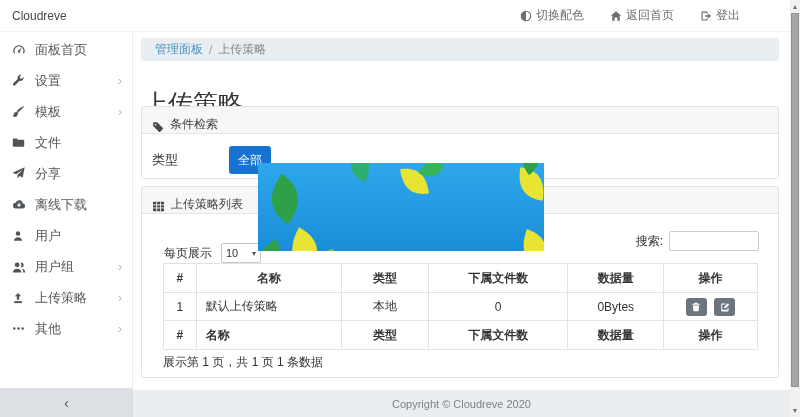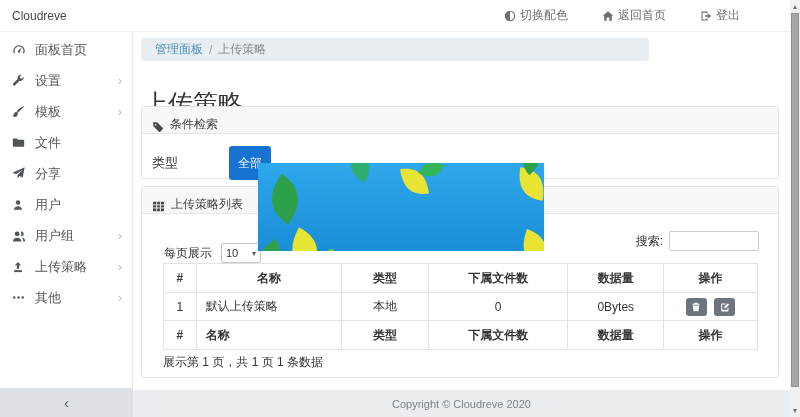--- a/index.html
+++ b/index.html
@@ -9,53 +9,53 @@
     background:#fff; color:#333;
     font-family:"Liberation Sans","DejaVu Sans",sans-serif;
   }
   svg { display:block; }
 
   
   .topbar { position:absolute; left:0; top:0; width:790px; height:32px; background:#fff;
     border-bottom:1px solid #f1f1f1; display:flex; align-items:center; justify-content:space-between;
     padding:0 50px 0 12px; z-index:10; }
   .logo { font-size:12px; color:#474747; cursor:pointer; }
-  .top-links { display:flex; gap:34px; }
+  .top-links { display:flex; gap:26px; }
   .top-links .tlink { display:flex; align-items:center; gap:4px; font-size:12px; color:#6a7075;
     text-decoration:none; cursor:pointer; }
 
   
   .sidebar { position:absolute; left:0; top:32px; width:133px; height:356px; background:#fff;
     border-right:1px solid #ececec; padding-top:2px; z-index:5; }
   .side-item { height:31px; display:flex; align-items:center; padding:0 10px 0 12px;
     font-size:13px; color:#54585c; cursor:pointer; position:relative; }
   .side-item .sic { width:15px; margin-right:8px; color:#505559; display:flex; flex:none; }
   .side-item .chev { position:absolute; right:10px; color:#b8bcc0; font-size:12px; line-height:1; }
   .collapse-bar { position:absolute; left:0; top:388px; width:133px; height:29px; background:#dde1e5;
     display:flex; align-items:center; justify-content:center; color:#565b60; font-size:15px;
     cursor:pointer; z-index:5; }
 
   
   .main { position:absolute; left:134px; top:32px; width:656px; height:356px; background:#fff; }
-  .breadcrumb { position:absolute; left:7px; top:6px; width:508px; height:23px; background:#e9eef2;
+  .breadcrumb { position:absolute; left:7px; top:6px; width:638px; height:23px; background:#e9eef2;
     border-radius:3px; display:flex; align-items:center; padding-left:14px; font-size:12px; color:#81878c; }
   .breadcrumb .bc-link { color:#4a8fbb; text-decoration:none; cursor:pointer; margin-right:6px; }
   .breadcrumb .sep { margin-right:6px; color:#9aa0a5; }
   .page-title { position:absolute; left:9px; top:38px; font-size:25px; font-weight:400; color:#333; }
 
   .card { position:absolute; left:7px; width:638px; background:#fff; border:1px solid #e3e3e3; border-radius:3px; }
   .card-header { height:27px; background:#f7f7f7; border-bottom:1px solid #e6e6e6; border-radius:3px 3px 0 0;
     display:flex; align-items:flex-end; gap:6px; padding-left:10px; font-size:12px; color:#3f4347; }
   .card-header .cic { color:#46494c; display:flex; }
   #card-filter { top:74px; height:73px; }
   #card-list   { top:154px; height:192px; }
 
   .filter-body { display:flex; align-items:center; padding:12px 10px 0 10px; font-size:13px; color:#333; }
   .filter-body .flabel { width:77px; }
-  .btn-primary { background:#1673d1; color:#fff; border:none; border-radius:3px; height:34px;
+  .btn-primary { background:#1673d1; color:#fff; border:none; border-radius:3px; height:28px;
     padding:0 9px; font-size:12px; cursor:pointer; }
 
   .perpage { position:absolute; left:22px; top:56px; display:flex; align-items:center; gap:9px;
     font-size:12px; color:#333; }
   .select { width:40px; height:20px; border:1px solid #c7c7c7; border-radius:2px; background:#fff;
     display:flex; align-items:center; justify-content:space-between; padding:0 4px; font-size:11px;
     color:#333; cursor:pointer; }
   .select .caret { font-size:8px; color:#555; }
   .searchbox { position:absolute; right:19px; top:44px; display:flex; align-items:center; gap:6px;
     font-size:12px; color:#333; }
@@ -161,20 +161,29 @@
       </span>
     <span>文件</span>
   </div>
   <div class="side-item">
     <span class="sic">
         <svg width="13" height="13" viewBox="0 0 16 16" fill="currentColor">
           <path d="M15.6.4L.6 7.1l4.4 1.9 8.2-5.5-6.5 6.4.2 4.4 2.3-3.2 4 1.9z"></path>
         </svg>
       </span>
     <span>分享</span>
+  </div>
+  <div class="side-item">
+    <span class="sic">
+        <svg width="14" height="14" viewBox="0 0 16 16" fill="currentColor">
+          <path d="M12.3 6.2a4.1 4.1 0 0 0-8-.8A3.3 3.3 0 0 0 4.6 12h7.2a2.9 2.9 0 0 0 .5-5.8z"></path>
+          <path d="M8 5.8v3.4M6.5 7.9L8 9.4l1.5-1.5" stroke="#fff" stroke-width="1.2" fill="none" stroke-linecap="round"></path>
+        </svg>
+      </span>
+    <span>离线下载</span>
   </div>
   <div class="side-item">
     <span class="sic">
         <svg width="12" height="12" viewBox="0 0 16 16" fill="currentColor">
           <path d="M8 7.8a3 3 0 1 0 0-6 3 3 0 0 0 0 6z"></path>
           <path d="M2.6 14.2c.2-2.9 2.5-4.7 5.4-4.7s5.2 1.8 5.4 4.7z"></path>
         </svg>
       </span>
     <span>用户</span>
   </div>

